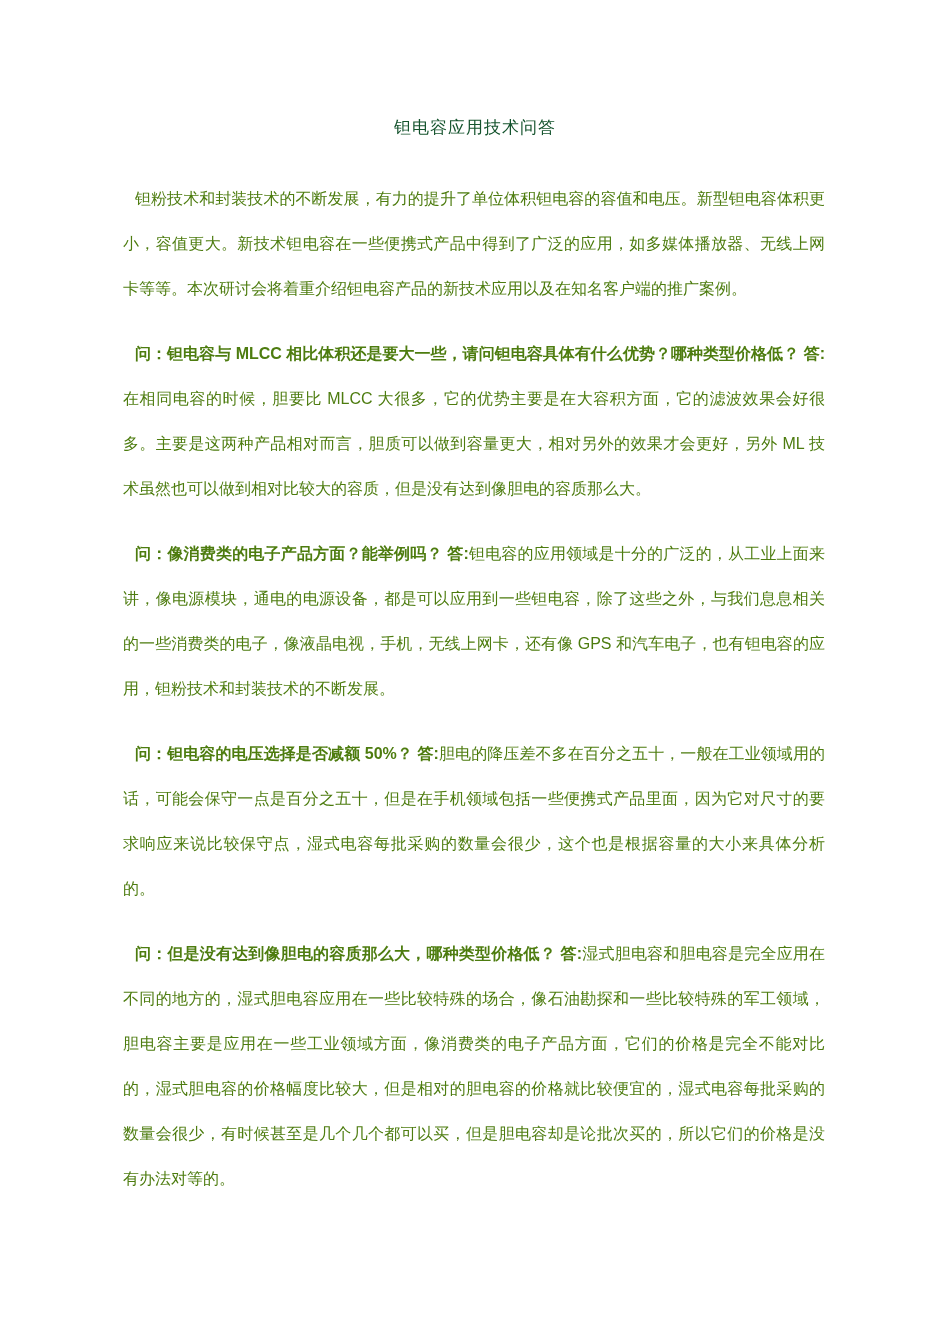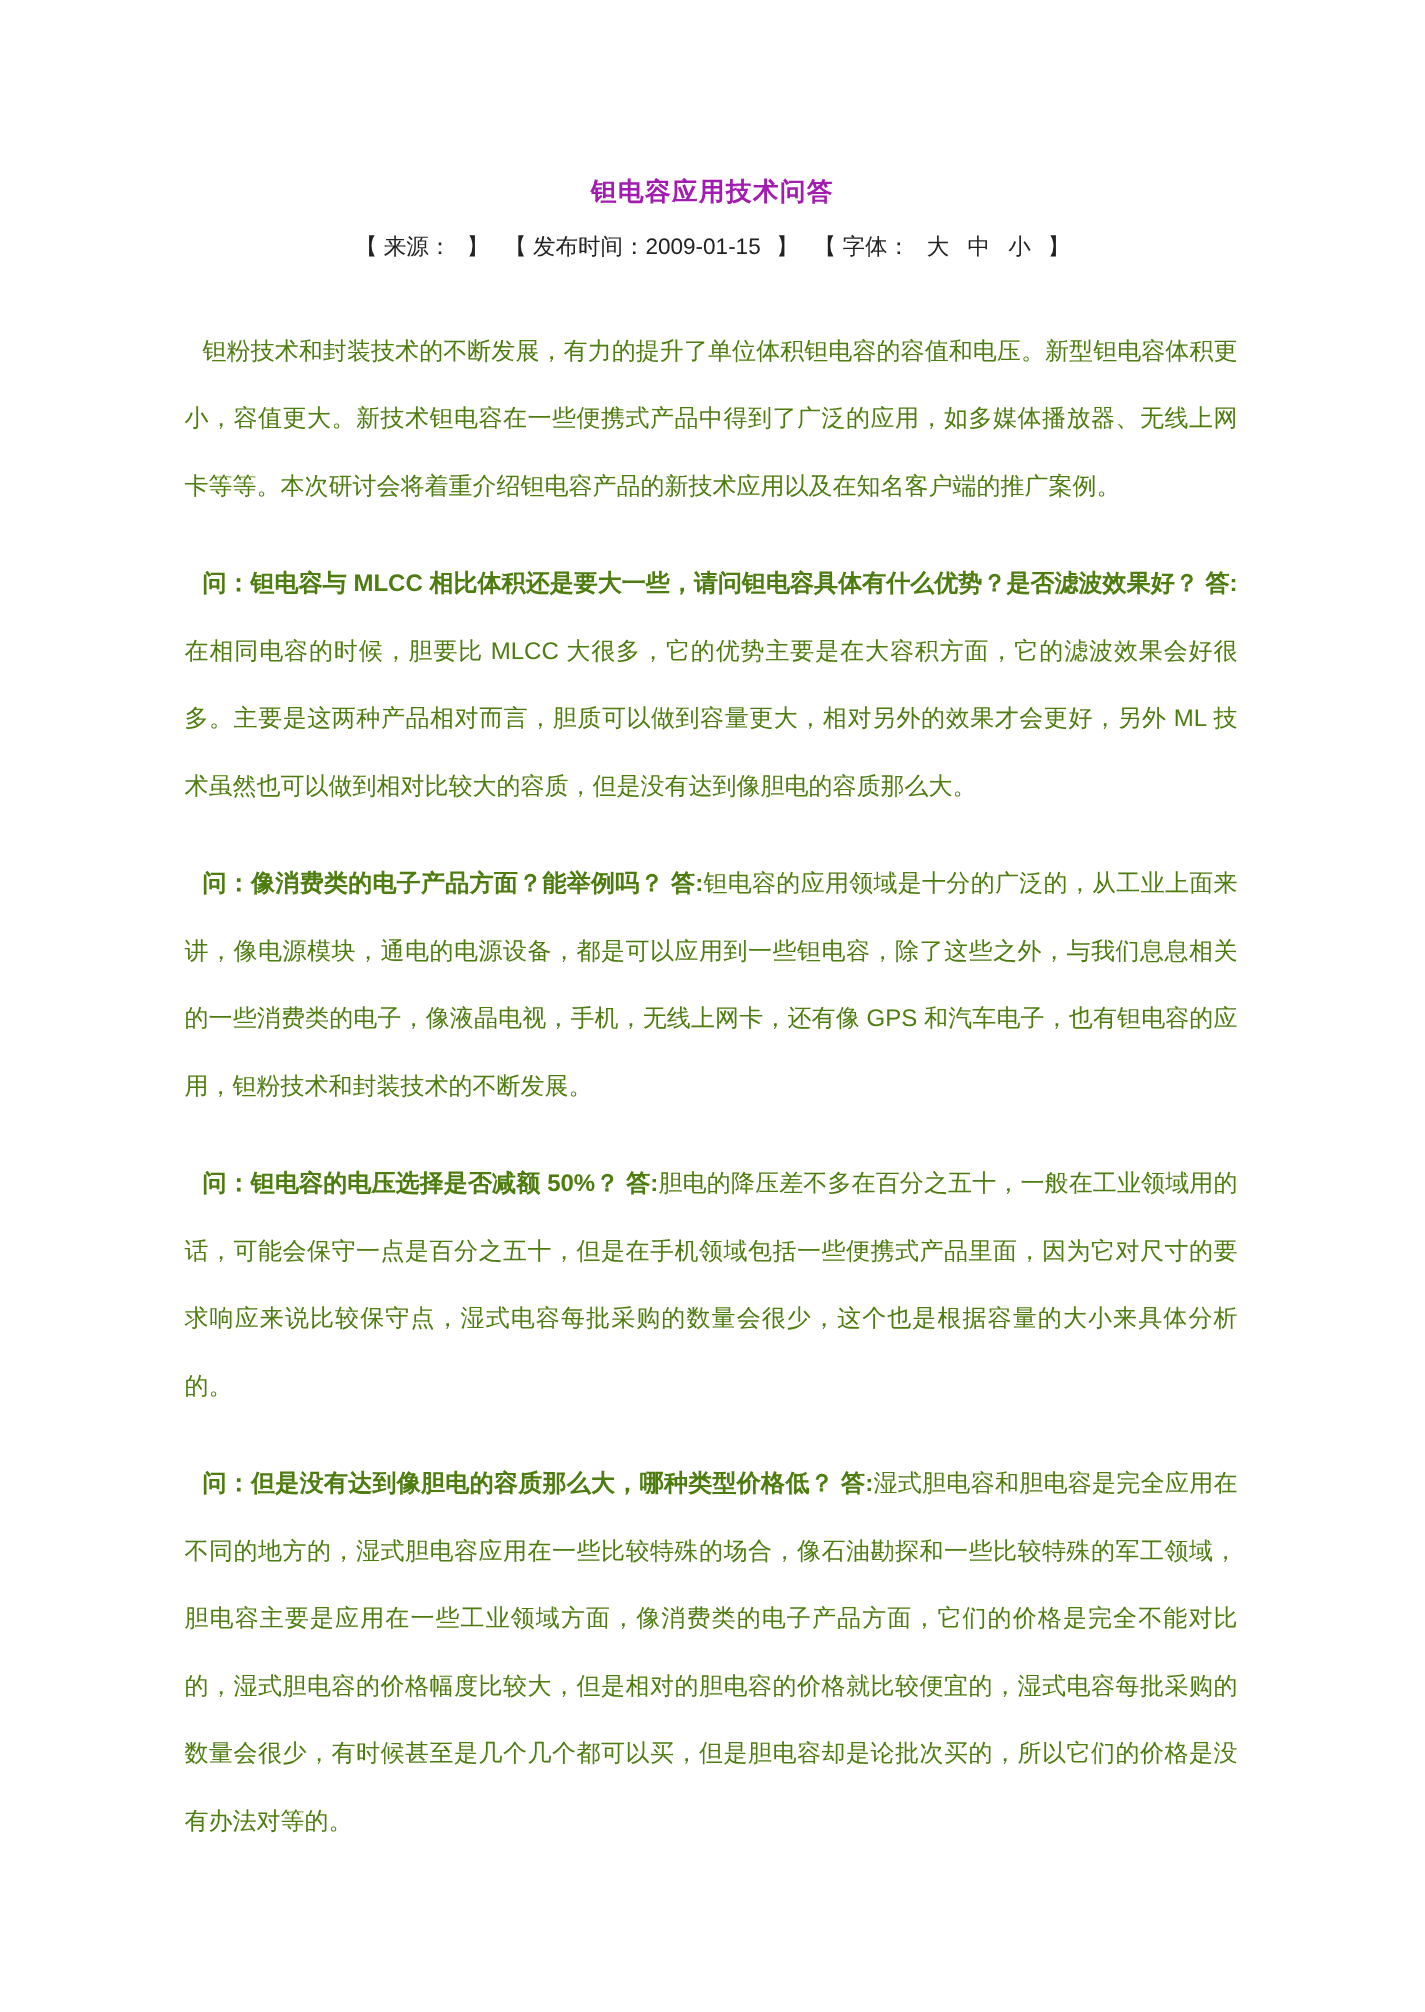--- a/index.html
+++ b/index.html
@@ -13,23 +13,23 @@
     font-family: "Liberation Sans", "DejaVu Sans", sans-serif;
     color: #333333;
     overflow: hidden;
   }
   .page {
     padding-top: 116px;
   }
   .doc-title {
     margin: 0;
     text-align: center;
-    color: #a21caf;
+    color: #14532d;
     font-size: 17px;
-    font-weight: bold;
+    font-weight: normal;
     line-height: 24px;
     letter-spacing: 1px;
   }
   .meta-bar {
     margin-top: 14px;
     text-align: center;
     font-size: 15px;
     color: #222222;
     line-height: 22px;
   }
@@ -59,37 +59,26 @@
     font-weight: bold;
   }
 </style>
 </head>
 <body>
 
 <div class="page">
 
   <h1 class="doc-title">钽电容应用技术问答</h1>
 
-  <div class="meta-bar">
-    <span class="meta-part">【 来源：</span>
-    <span class="meta-part">】</span>
-    <span class="meta-part">【 发布时间：2009-01-15</span>
-    <span class="meta-part">】</span>
-    <span class="meta-part">【 字体：</span>
-    <span class="font-size-option">大</span>
-    <span class="font-size-option">中</span>
-    <span class="font-size-option">小</span>
-    <span class="meta-part">】</span>
-  </div>
 
   <div class="doc-body">
 
     <p>钽粉技术和封装技术的不断发展，有力的提升了单位体积钽电容的容值和电压。新型钽电容体积更小，容值更大。新技术钽电容在一些便携式产品中得到了广泛的应用，如多媒体播放器、无线上网卡等等。本次研讨会将着重介绍钽电容产品的新技术应用以及在知名客户端的推广案例。</p>
 
-    <p><b>问：钽电容与 MLCC 相比体积还是要大一些，请问钽电容具体有什么优势？是否滤波效果好？ 答:</b><span>在相同电容的时候，胆要比 MLCC 大很多，它的优势主要是在大容积方面，它的滤波效果会好很多。主要是这两种产品相对而言，胆质可以做到容量更大，相对另外的效果才会更好，另外 ML 技术虽然也可以做到相对比较大的容质，但是没有达到像胆电的容质那么大。</span></p>
+    <p><b>问：钽电容与 MLCC 相比体积还是要大一些，请问钽电容具体有什么优势？哪种类型价格低？ 答:</b><span>在相同电容的时候，胆要比 MLCC 大很多，它的优势主要是在大容积方面，它的滤波效果会好很多。主要是这两种产品相对而言，胆质可以做到容量更大，相对另外的效果才会更好，另外 ML 技术虽然也可以做到相对比较大的容质，但是没有达到像胆电的容质那么大。</span></p>
 
     <p><b>问：像消费类的电子产品方面？能举例吗？ 答:</b><span>钽电容的应用领域是十分的广泛的，从工业上面来讲，像电源模块，通电的电源设备，都是可以应用到一些钽电容，除了这些之外，与我们息息相关的一些消费类的电子，像液晶电视，手机，无线上网卡，还有像 GPS 和汽车电子，也有钽电容的应用，钽粉技术和封装技术的不断发展。</span></p>
 
     <p><b>问：钽电容的电压选择是否减额 50%？ 答:</b><span>胆电的降压差不多在百分之五十，一般在工业领域用的话，可能会保守一点是百分之五十，但是在手机领域包括一些便携式产品里面，因为它对尺寸的要求响应来说比较保守点，湿式电容每批采购的数量会很少，这个也是根据容量的大小来具体分析的。</span></p>
 
     <p><b>问：但是没有达到像胆电的容质那么大，哪种类型价格低？ 答:</b><span>湿式胆电容和胆电容是完全应用在不同的地方的，湿式胆电容应用在一些比较特殊的场合，像石油勘探和一些比较特殊的军工领域，胆电容主要是应用在一些工业领域方面，像消费类的电子产品方面，它们的价格是完全不能对比的，湿式胆电容的价格幅度比较大，但是相对的胆电容的价格就比较便宜的，湿式电容每批采购的数量会很少，有时候甚至是几个几个都可以买，但是胆电容却是论批次买的，所以它们的价格是没有办法对等的。</span></p>
 
   </div>
 
 </div>

